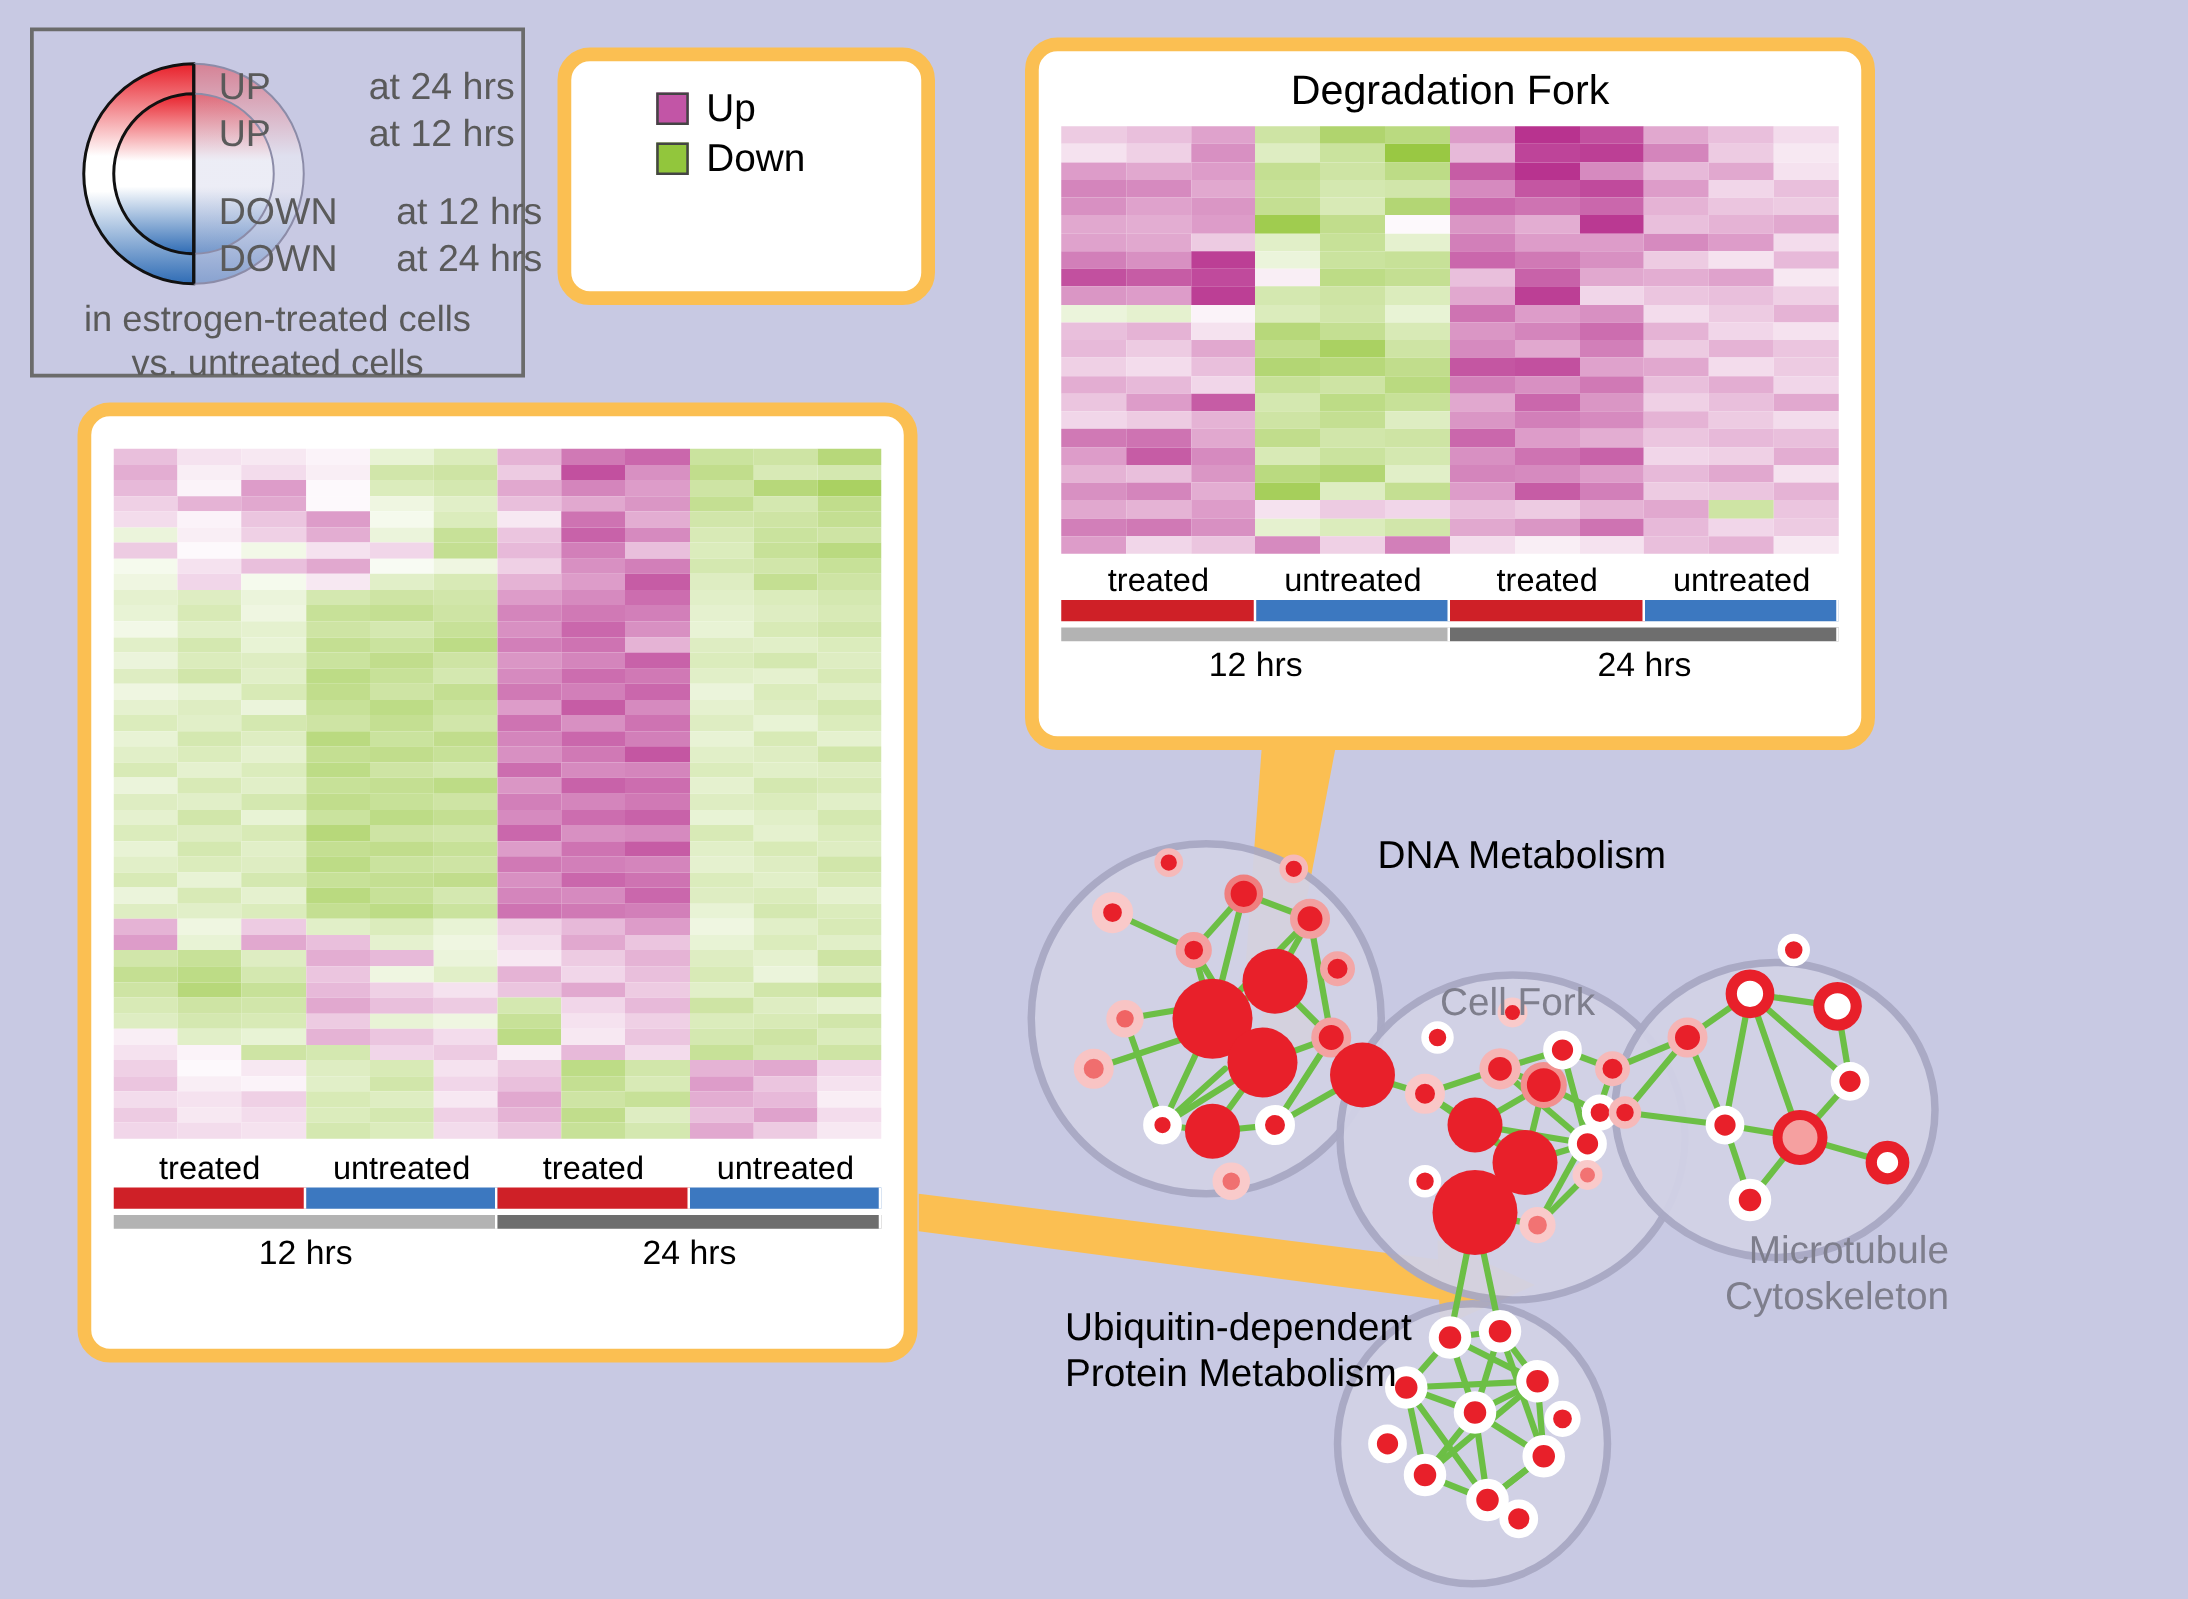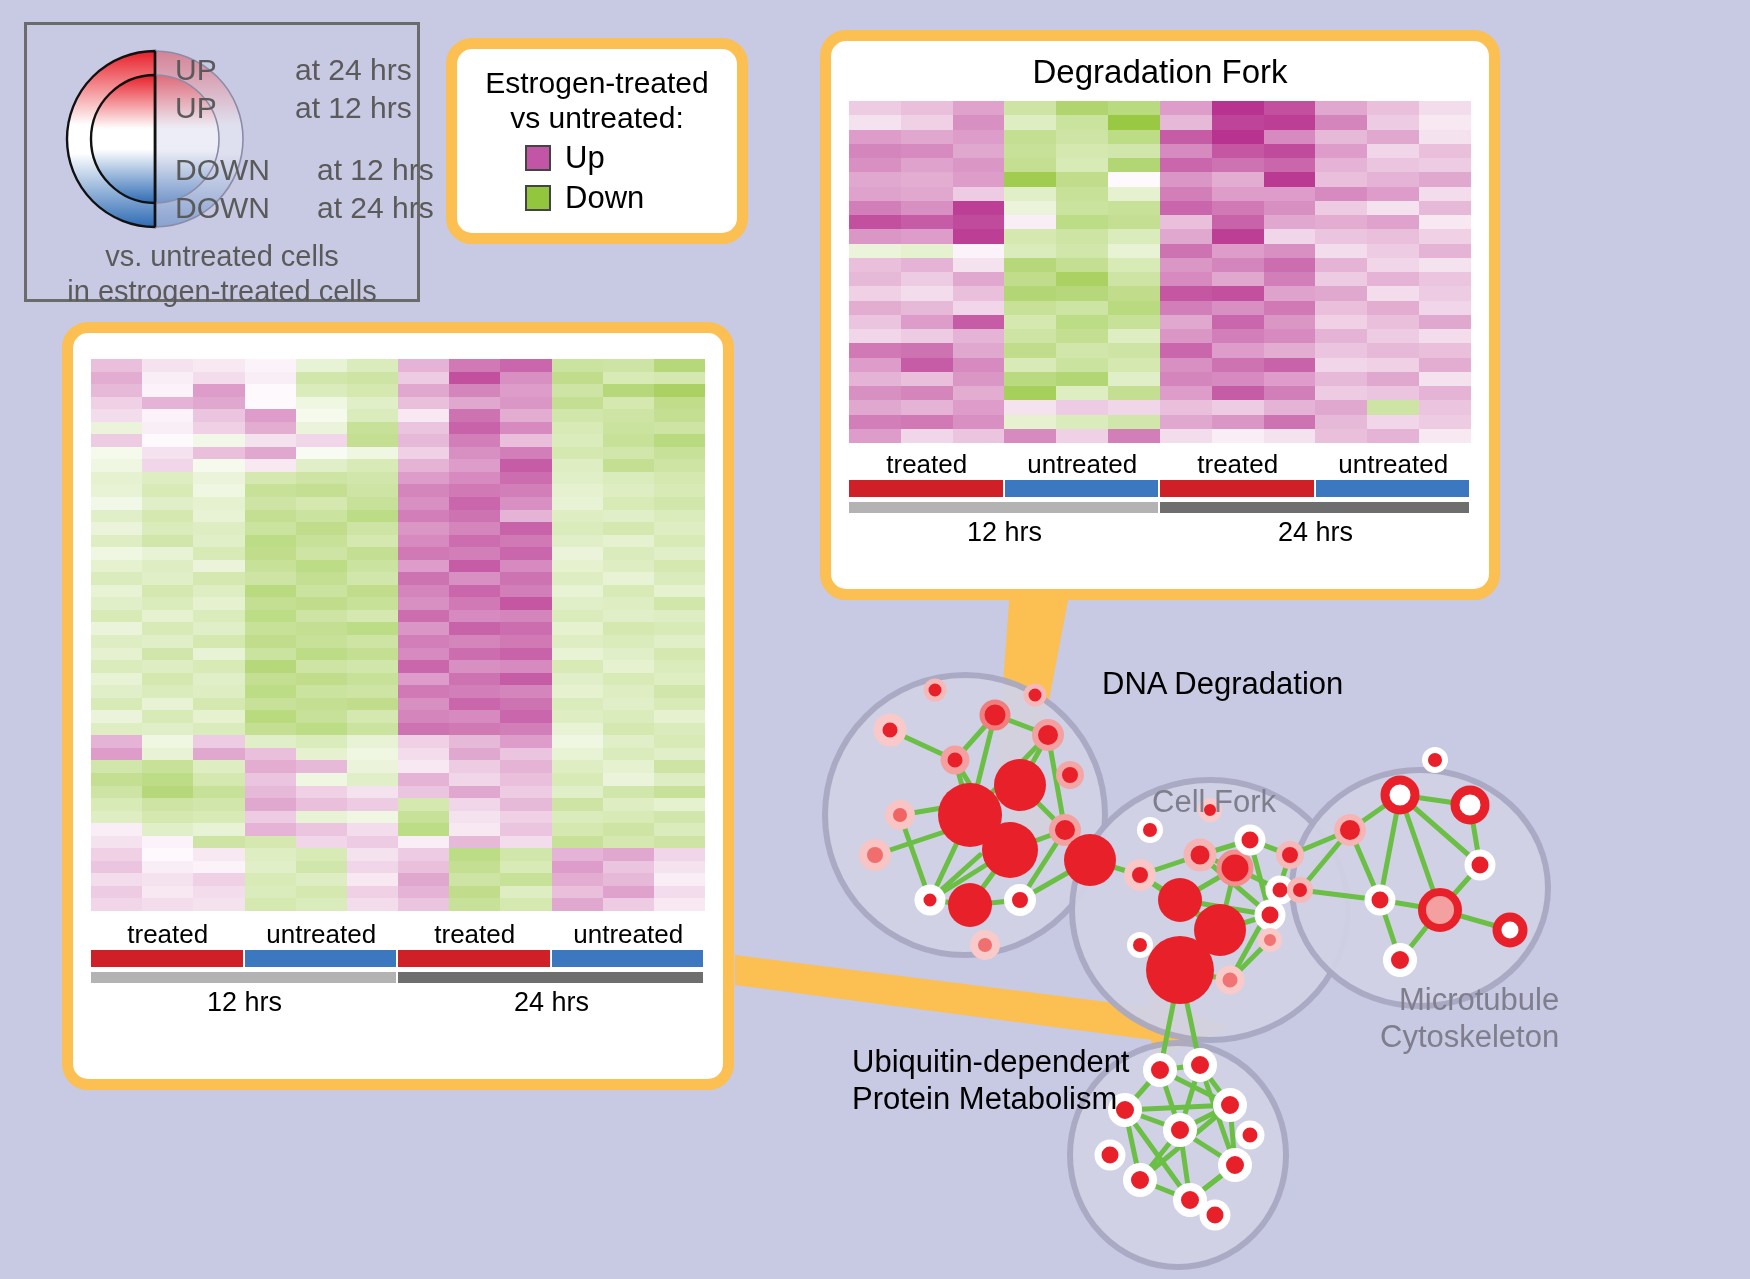--- a/index.html
+++ b/index.html
@@ -117,31 +117,27 @@
   <div class="key-row key-dir" style="top:66px;">UP</div>
   <div class="key-row key-time" style="top:66px;">at 12 hrs</div>
 
   <div class="key-row key-dir" style="top:128px;">DOWN</div>
   <div class="key-row key-time" style="top:128px;left:290px;">at 12 hrs</div>
 
   <div class="key-row key-dir" style="top:166px;">DOWN</div>
   <div class="key-row key-time" style="top:166px;left:290px;">at 24 hrs</div>
 
   <div id="key-foot">
+    <div>in estrogen-treated cells</div>
     <div>vs. untreated cells</div>
-    <div>in estrogen-treated cells</div>
   </div>
 </div>
 
 <div class="abs opanel" id="legend-box">
   <div id="legend-inner">
-    <div id="legend-head">
-      <div>Estrogen-treated</div>
-      <div>vs untreated:</div>
-    </div>
     <div class="leg-item">
       <span class="leg-sw" style="background:#c255a6"></span>
       <span class="leg-lbl">Up</span>
     </div>
     <div class="leg-item">
       <span class="leg-sw" style="background:#92c63c"></span>
       <span class="leg-lbl">Down</span>
     </div>
   </div>
 </div>
@@ -315,21 +311,21 @@
     <circle cx="420" cy="465" r="13" fill="#e8202a" stroke="#ffffff" stroke-width="8"></circle>
     <circle cx="360" cy="580" r="13" fill="#e8202a" stroke="#ffffff" stroke-width="8"></circle>
     <circle cx="410" cy="600" r="13" fill="#e8202a" stroke="#ffffff" stroke-width="8"></circle>
     <circle cx="455" cy="565" r="13" fill="#e8202a" stroke="#ffffff" stroke-width="8"></circle>
     <circle cx="330" cy="555" r="12" fill="#e8202a" stroke="#ffffff" stroke-width="7"></circle>
     <circle cx="435" cy="615" r="12" fill="#e8202a" stroke="#ffffff" stroke-width="7"></circle>
     <circle cx="470" cy="535" r="11" fill="#e8202a" stroke="#ffffff" stroke-width="7"></circle>
   </g>
 </svg>
 
-<div class="netlabel" id="lbl-dna">DNA Degradation</div>
+<div class="netlabel" id="lbl-dna">DNA Metabolism</div>
 <div class="netlabel" id="lbl-cc">Cell Fork</div>
 <div class="netlabel" id="lbl-mt">Microtubule
 Cytoskeleton</div>
 <div class="netlabel" id="lbl-ub">Ubiquitin-dependent
 Protein Metabolism</div>
 
 <div class="abs opanel" id="rep-panel" style="z-index:3;">
   <div style="padding:12px 18px 0 18px;">
     <h2 class="ptitle">Degradation Fork</h2>
     <div class="hm" id="hm-rep" style="margin-top: 10px; height: 342px; grid-template-columns: repeat(12, 1fr); grid-template-rows: repeat(24, 1fr);">

